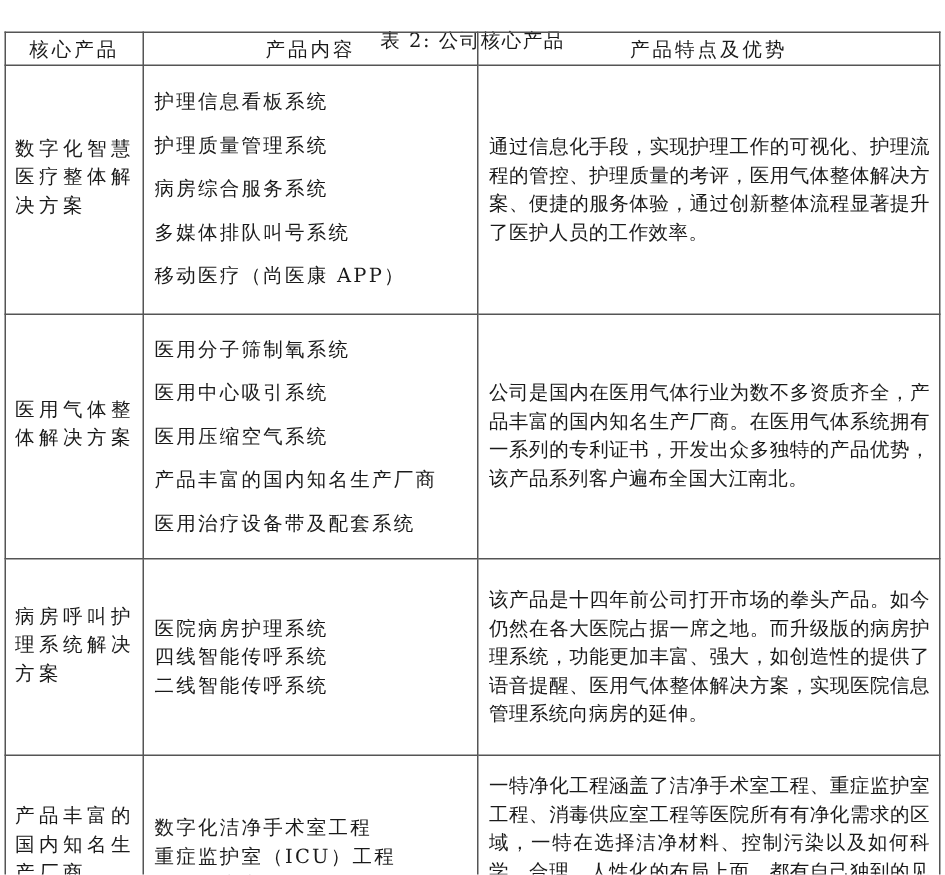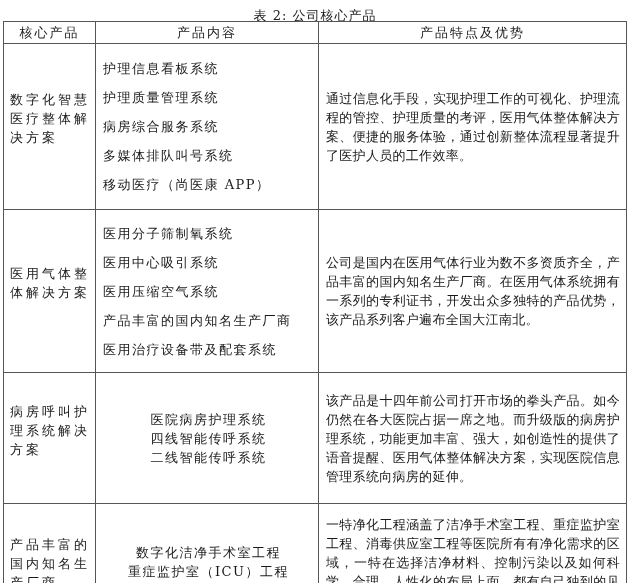--- a/index.html
+++ b/index.html
@@ -1,32 +1,32 @@
 <!DOCTYPE html>
 <html><head>
 <meta charset="utf-8">
 <style>
   html, body { margin: 0; padding: 0; background: #ffffff; }
   body { width: 630px; height: 583px; position: relative; overflow: hidden;
          font-family: "DejaVu Serif", "Liberation Serif", serif; color: #1a1a1a; }
-  .caption { position: absolute; top: 7px; left: 0; width: 630px; text-align: center;
+  .caption { position: absolute; top: 19px; left: 0; width: 630px; text-align: center;
              font-size: 13px; line-height: 18px; letter-spacing: 1px; }
   table { position: absolute; left: 3px; top: 21px; width: 623px; border-collapse: collapse;
           table-layout: fixed; font-size: 13px; }
   td, th { border: 1px solid #555; vertical-align: middle; padding: 0; }
   th { font-weight: normal; height: 21px; letter-spacing: 2px; }
   col.c1 { width: 92px; } col.c2 { width: 223px; } col.c3 { width: 308px; }
   .cat { padding: 0 4px 16px 6px; line-height: 19px; letter-spacing: 3px; word-break: break-all; }
   .items { padding: 0 4px 0 7px; }
   .items div { white-space: nowrap; letter-spacing: 1.5px; }
   .desc { padding: 0 6px 0 7px; line-height: 19px; text-align: justify; letter-spacing: 0.3px; }
   .r1 td { height: 149px; } .r2 td { height: 146px; } .r3 td { height: 114px; } .r4 td { height: 119px; }
   .r1 .items div, .r2 .items div { line-height: 29px; }
   .r3 .items div, .r4 .items div { line-height: 19px; }
-  .r3 .items, .r4 .items { vertical-align: middle; text-align: center; }
+  .r3 .items, .r4 .items { vertical-align: middle; }
 </style>
 </head>
 <body>
 
 <div class="caption">表 2: 公司核心产品</div>
 
 <table>
   <colgroup>
       <col class="c1">
       <col class="c2">

